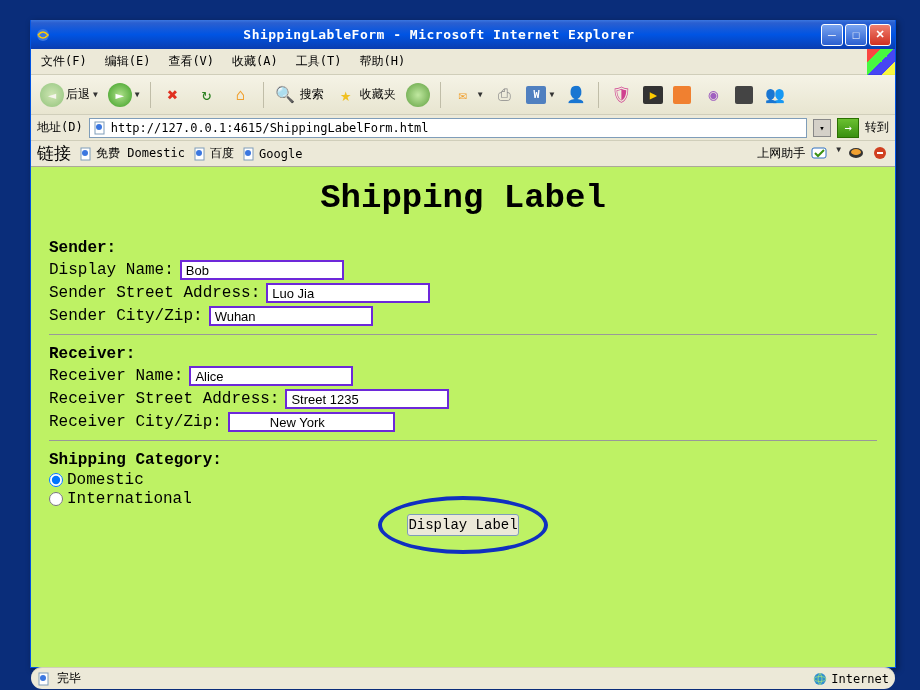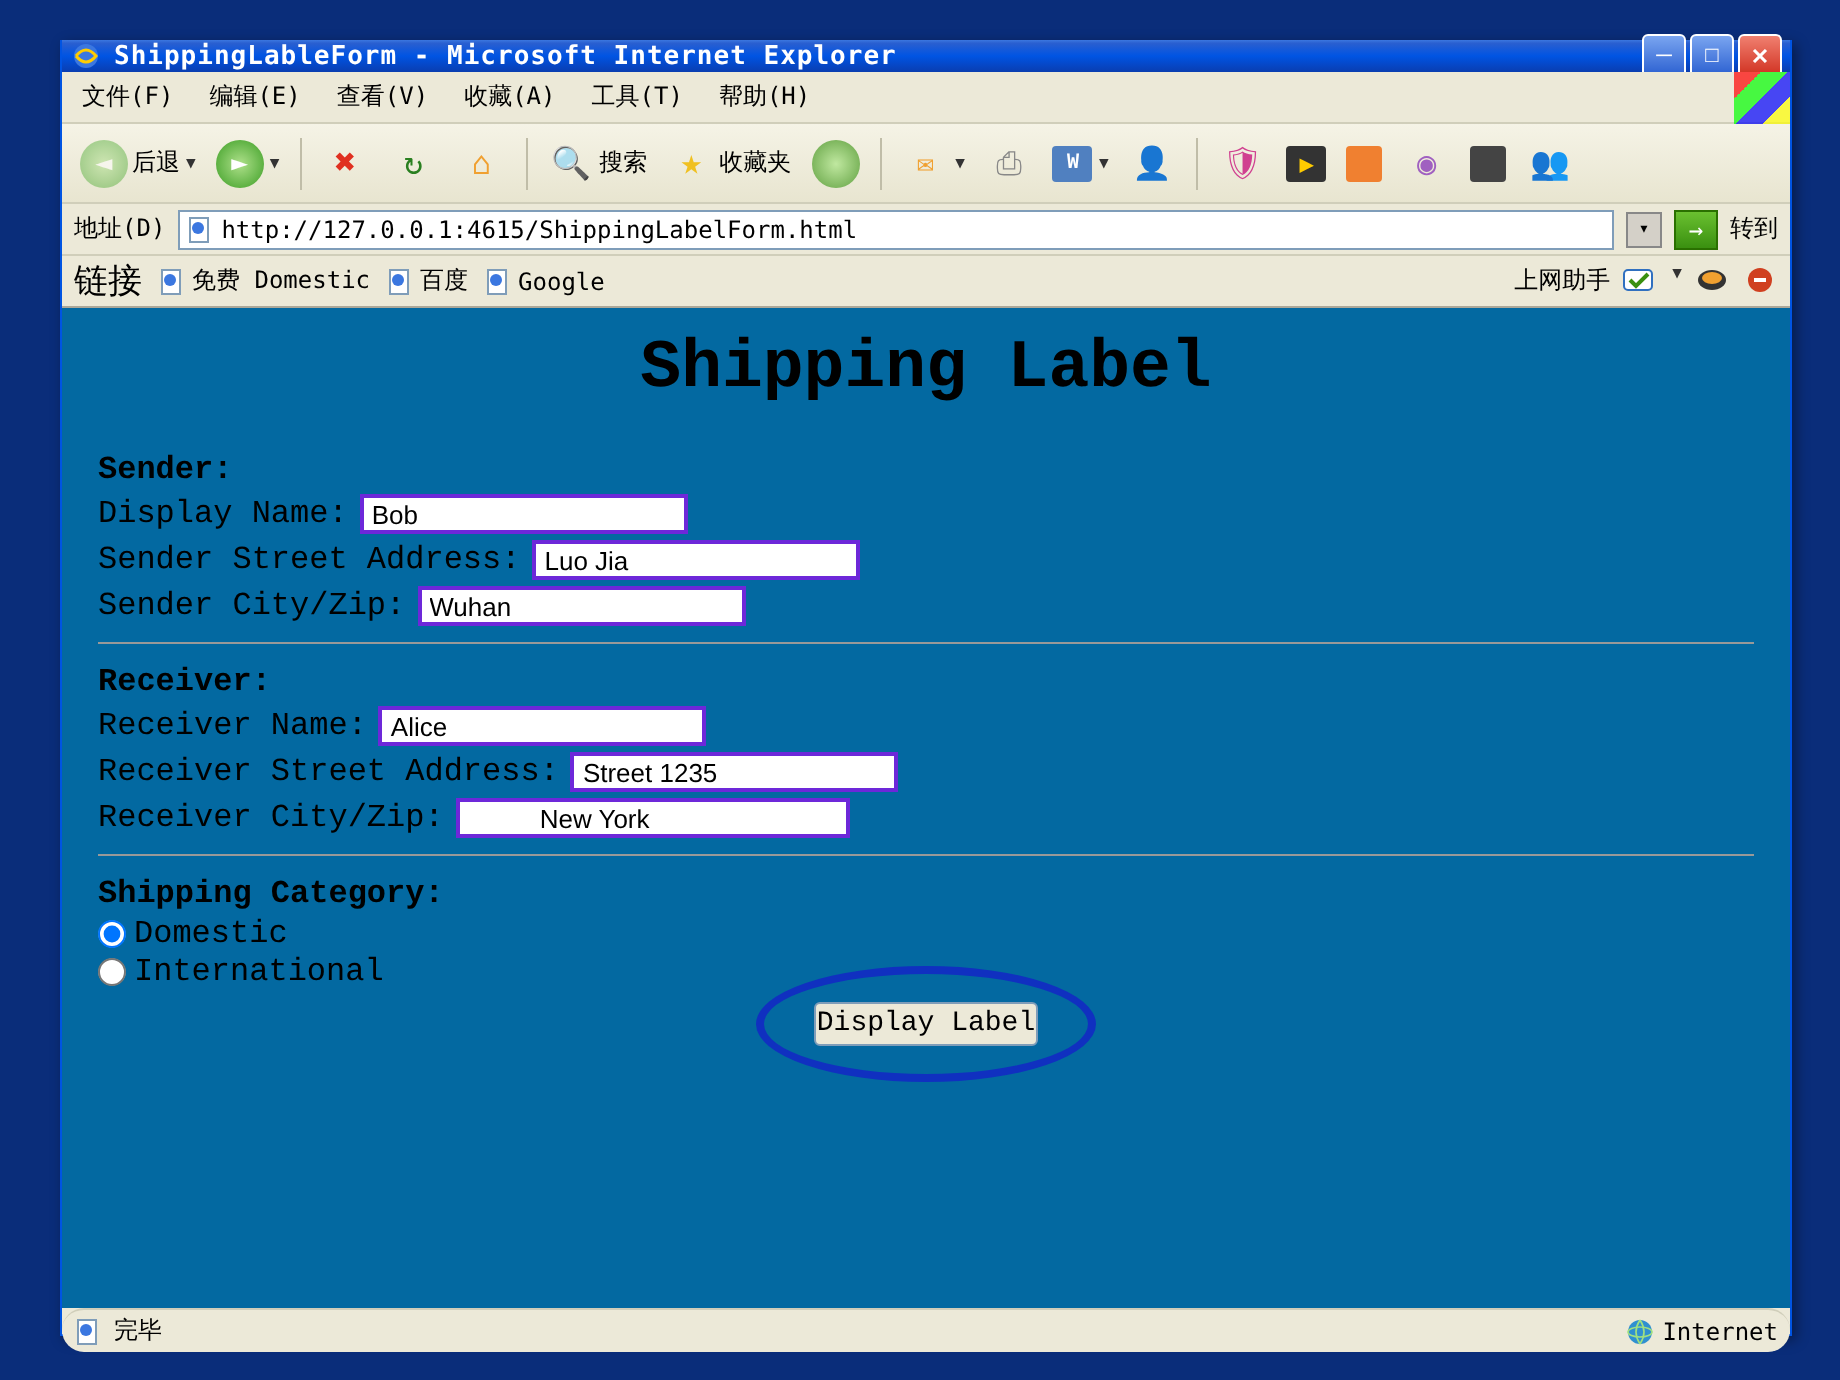--- a/index.html
+++ b/index.html
@@ -17,28 +17,29 @@
   left: 30px;
   top: 20px;
   width: 866px;
   height: 648px;
   background: #ece9d8;
   border: 1px solid #0054e3;
   border-top: none;
   box-shadow: 2px 2px 6px rgba(0,0,0,0.4);
 }
 .titlebar {
-  height: 16px;
+  height: 29px;
   background: linear-gradient(to bottom, #3b77e0 0%, #2a5fd0 10%, #0054e3 50%, #0a3db0 100%);
   display: flex;
   align-items: center;
   padding: 0 4px;
   color: #fff;
   font-weight: bold;
   font-family: "SimSun", monospace;
+  text-align: center;
 }
 .titlebar .ie-icon {
   width: 16px; height: 16px;
   margin-right: 6px;
   flex-shrink: 0;
 }
 .titlebar .title { flex: 1; font-size: 13px; letter-spacing: 0.5px; }
 .titlebar .winbtns { display: flex; gap: 2px; }
 .winbtn {
   width: 22px; height: 22px;
@@ -165,21 +166,21 @@
   padding: 0 6px;
   gap: 8px;
 }
 .linksbar .lbl { font-size:17px; }
 .linksbar .link { display:flex; align-items:center; gap:3px; font-size:12px; cursor:pointer; }
 .linksbar .link .li { width:14px; height:14px; }
 .linksbar .right { margin-left:auto; display:flex; gap:6px; }
 .linksbar .helper-ico { width:18px; height:16px; }
 
 .content {
-  background: #0369a1;
+  background: #bef264;
   height: 500px;
   overflow-y: scroll;
   padding: 6px 18px 20px 18px;
   font-family: "Courier New", monospace;
   font-size: 16px;
   position: relative;
 }
 .content h1 {
   text-align: center;
   font-family: "Courier New", monospace;
@@ -422,21 +423,21 @@
     <div class="frow">
       <label>Receiver Name:</label>
       <input type="text" style="width: 164px;" value="Alice">
     </div>
     <div class="frow">
       <label>Receiver Street Address:</label>
       <input type="text" style="width: 164px;" value="Street 1235">
     </div>
     <div class="frow">
       <label>Receiver City/Zip:</label>
-      <input type="text" style="width: 197px; padding-left: 40px;" value="New York">
+      <input type="text" style="width: 167px; padding-left: 40px;" value="New York">
     </div>
     <hr class="hr">
 
     <div class="section-head">Shipping Category:</div>
     <div class="radio-row">
       <input type="radio" name="cat" checked="" style="">
       <span>Domestic</span>
     </div>
     <div class="radio-row">
       <input type="radio" name="cat" style="">

